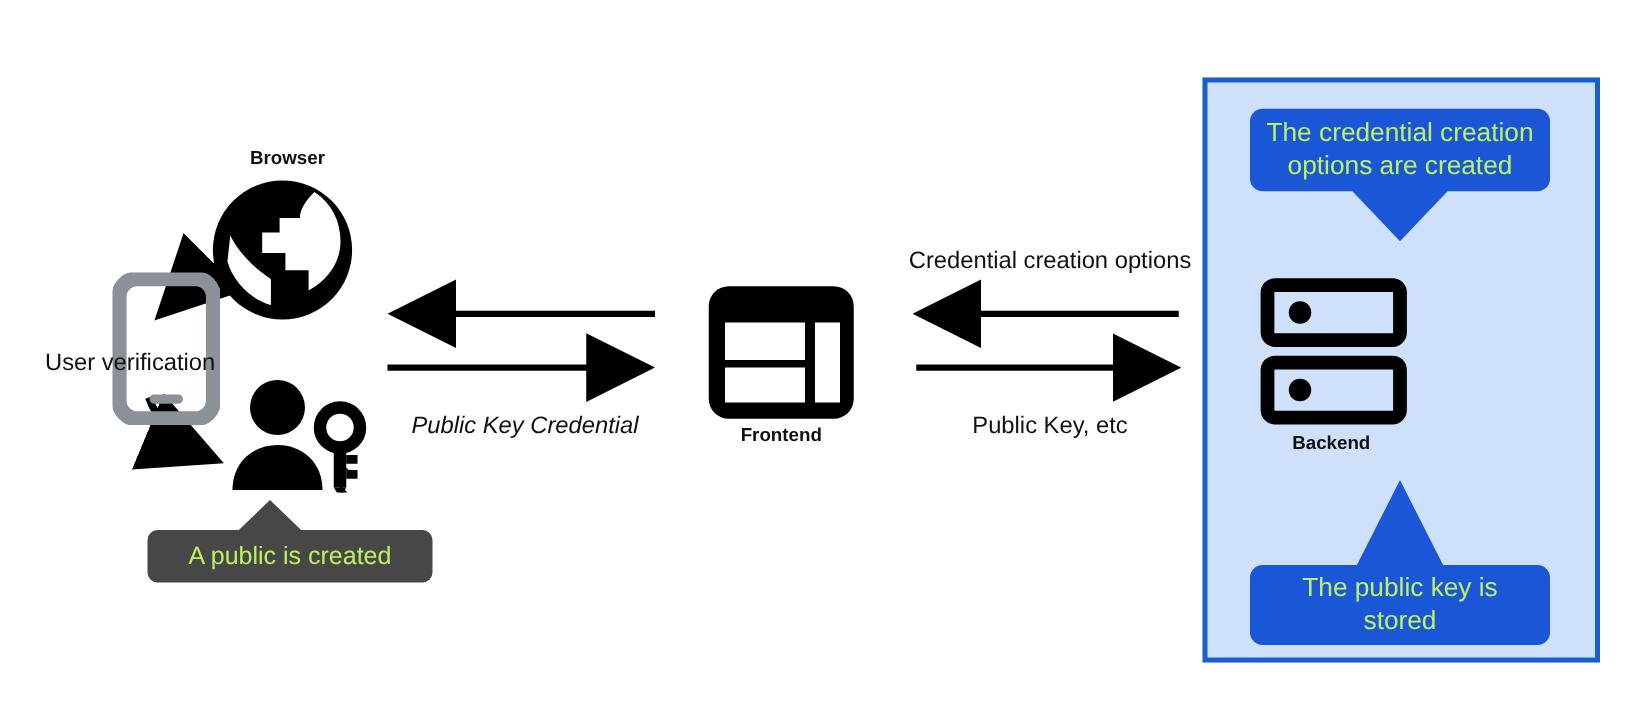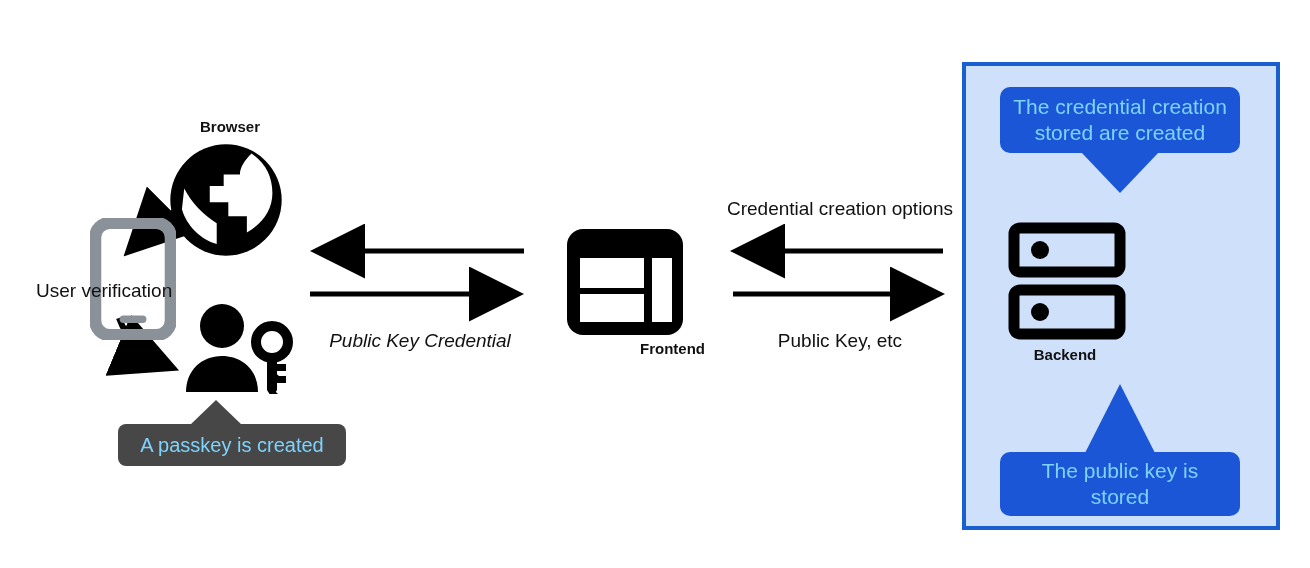--- a/index.html
+++ b/index.html
@@ -28,21 +28,21 @@
     height: 468px;
     background: #cfe0fb;
     border: 4px solid #1a5fd0;
     box-sizing: border-box;
   }
 
   
   .bubble {
     position: absolute;
     border-radius: 10px;
-    color: #7dd3fc;
+    color: #bef264;
     text-align: center;
     line-height: 1.25;
     display: flex;
     align-items: center;
     justify-content: center;
     box-sizing: border-box;
   }
   .bubble-blue { background: #1a56d6; }
   .bubble-gray { background: #474747; }
 
@@ -105,21 +105,21 @@
   
   .node-caption {
     position: absolute;
     font-weight: bold;
     font-size: 15px;
     color: #111111;
     text-align: center;
     white-space: nowrap;
   }
   #caption-browser { left: 150px; top: 118px; width: 160px; }
-  #caption-frontend { left: 545px; top: 340px; width: 160px; text-align: right; }
+  #caption-frontend { left: 545px; top: 340px; width: 160px; }
   #caption-backend { left: 985px; top: 346px; width: 160px; text-align: center; }
 
   
   .flow-label {
     position: absolute;
     font-size: 19px;
     color: #111111;
     text-align: center;
     white-space: nowrap;
   }
@@ -244,31 +244,31 @@
 
   <div class="flow-label" id="label-public-key-credential">Public Key Credential</div>
   <div class="flow-label" id="label-credential-creation-options">Credential creation options</div>
   <div class="flow-label" id="label-public-key-etc">Public Key, etc</div>
 
   <div id="label-user-verification">User verification</div>
 
   <div class="bubble bubble-blue" id="bubble-credential-options">
     <span>
       <span>The credential creation</span><br>
-      <span>stored are created</span>
+      <span>options are created</span>
     </span>
     <span class="tail"></span>
   </div>
 
   <div class="bubble bubble-blue" id="bubble-public-key-stored">
     <span class="tail-up"></span>
     <span>
       <span>The public key is</span><br>
       <span>stored</span>
     </span>
   </div>
 
   <div class="bubble bubble-gray" id="bubble-passkey-created">
     <span class="tail-up-gray"></span>
-    <span>A passkey is created</span>
+    <span>A public is created</span>
   </div>
 
 </div>
 
 </body></html>

